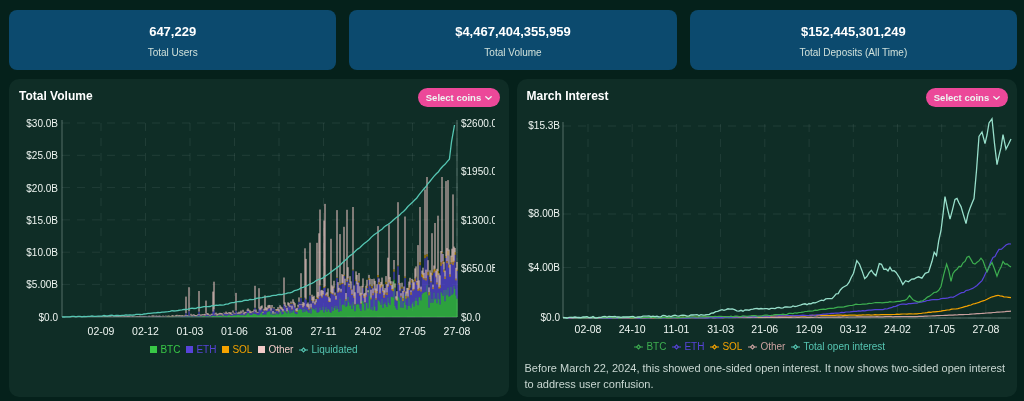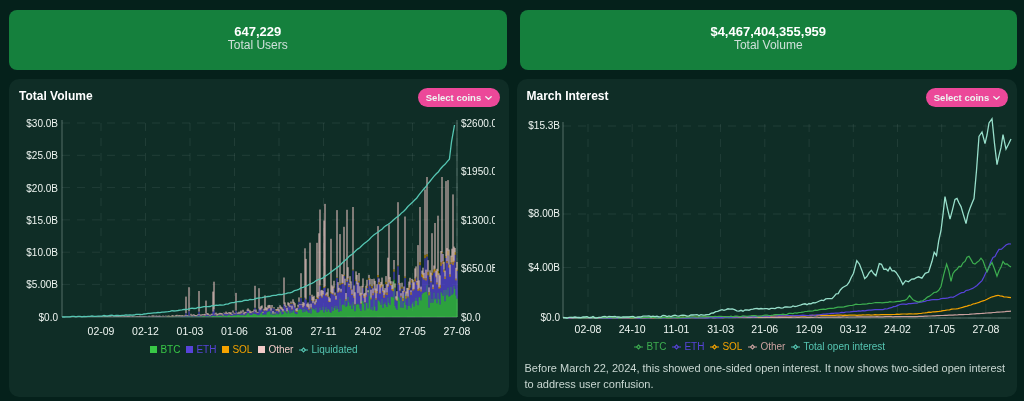--- a/index.html
+++ b/index.html
@@ -1,38 +1,42 @@
 <!DOCTYPE html>
 <html><head><meta charset="utf-8"><style>
 *{margin:0;padding:0;box-sizing:border-box}
 html,body{width:1024px;height:401px;background:#05211b;font-family:"Liberation Sans",sans-serif;overflow:hidden}
 .cards{position:absolute;left:9px;top:10px;width:1008px;display:flex;gap:13px}
-.card{flex:1;height:60px;background:#15803d;border-radius:8px;padding-top:14px;display:flex;flex-direction:column;align-items:center}
+.card{flex:1;height:60px;background:#0c4a6e;border-radius:8px;padding-top:14px;display:flex;flex-direction:column;align-items:center}
 .card .v{color:#fff;font-weight:bold;font-size:13px;line-height:15px}
-.card .l{color:#cfe0da;font-size:12px;line-height:12px;margin-top:0}
+.card .l{color:#cfe0da;font-size:10px;line-height:12px;margin-top:8px}
 .panel{position:absolute;top:79px;height:318px;background:#0f2d26;border-radius:10px;overflow:hidden}
 .pL{left:9px;width:500px}
 .pR{left:516.5px;width:500.5px}
 .ptitle{position:absolute;left:10px;top:10px;color:#fff;font-weight:bold;font-size:12px}
 .pbtn{position:absolute;top:9px;height:19px;background:#ec4899;border-radius:10px;color:#edf6f2;font-size:9.5px;font-weight:bold;display:flex;align-items:center;justify-content:center;gap:4px}
 .legend{position:absolute;width:100%;display:flex;justify-content:center;align-items:flex-end;gap:6px;font-size:10px}
 .lgL{left:-5px}
 .lgR{left:-7px}
 .li{display:flex;align-items:center;gap:3px}
 .sq{width:7px;height:7px;display:inline-block}
 .note{position:absolute;left:8px;top:282px;width:484px;color:#c9d7d2;font-size:11px;line-height:15.5px}
 </style></head><body>
 <div class="cards">
 <div class="card">
       <div class="v">647,229</div>
       <div class="l">Total Users</div>
     </div>
 <div class="card">
       <div class="v">$4,467,404,355,959</div>
       <div class="l">Total Volume</div>
+    </div>
+<div class="card">
+      <div class="v">$152,445,301,249</div>
+      <div class="l">Total Deposits (All Time)</div>
     </div>
 </div>
 <div class="panel pL">
 <div class="ptitle">Total Volume</div>
 <div class="pbtn" style="right:9px;width:82px">Select coins <svg width="7" height="4" viewBox="0 0 7 4" style="margin-top:1px">
         <path d="M0.8 0.8l2.7 2.4 2.7-2.4" stroke="#edf6f2" stroke-width="1.3" fill="none" stroke-linecap="round"></path>
       </svg></div>
 <svg width="500" height="317" style="position:absolute;left:0;top:0">
       <line x1="53" y1="44" x2="449" y2="44" stroke="rgba(215,235,229,0.085)" stroke-dasharray="8 7"></line>
       <line x1="53" y1="76.3" x2="449" y2="76.3" stroke="rgba(215,235,229,0.085)" stroke-dasharray="8 7"></line>

